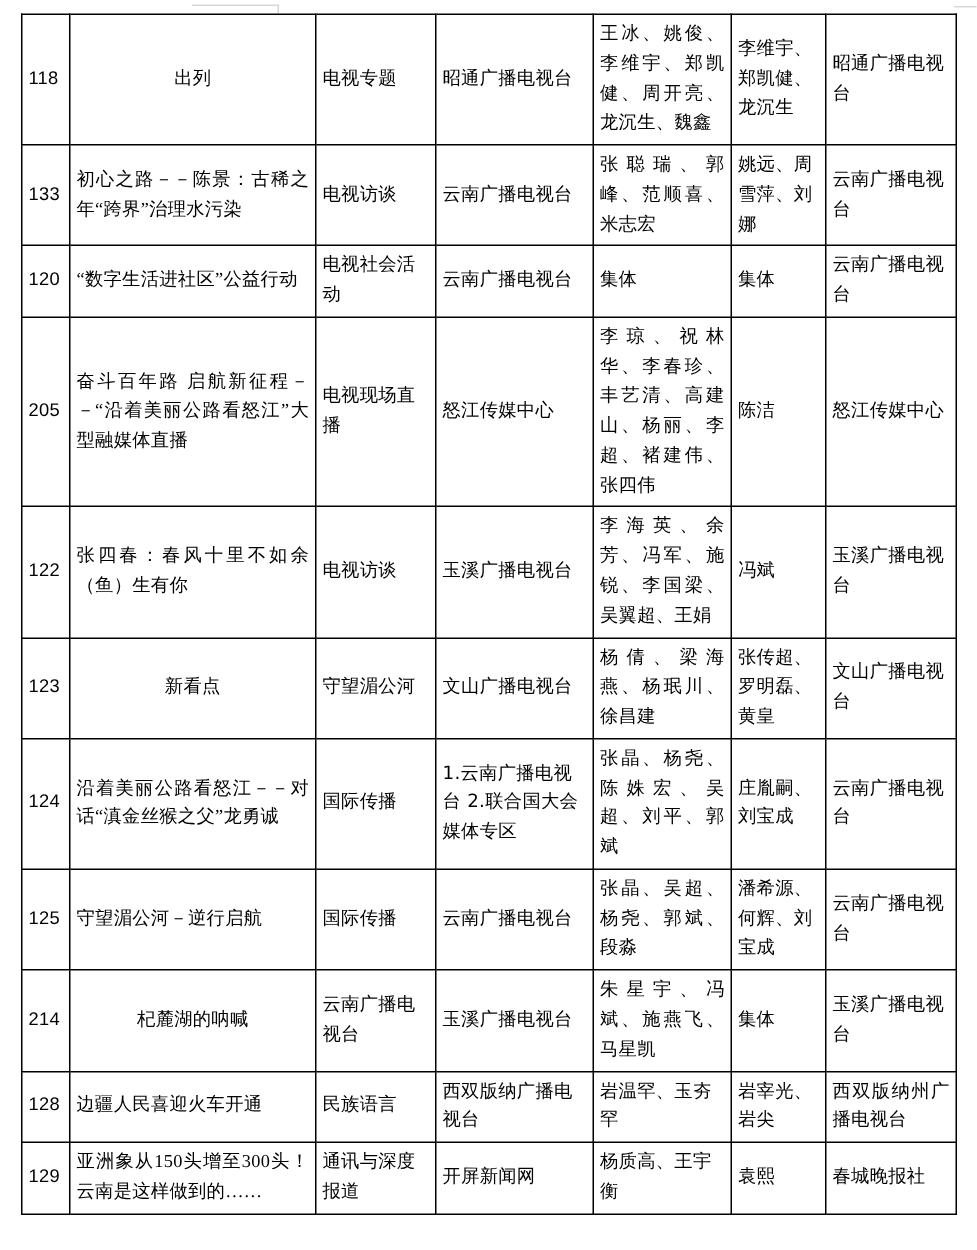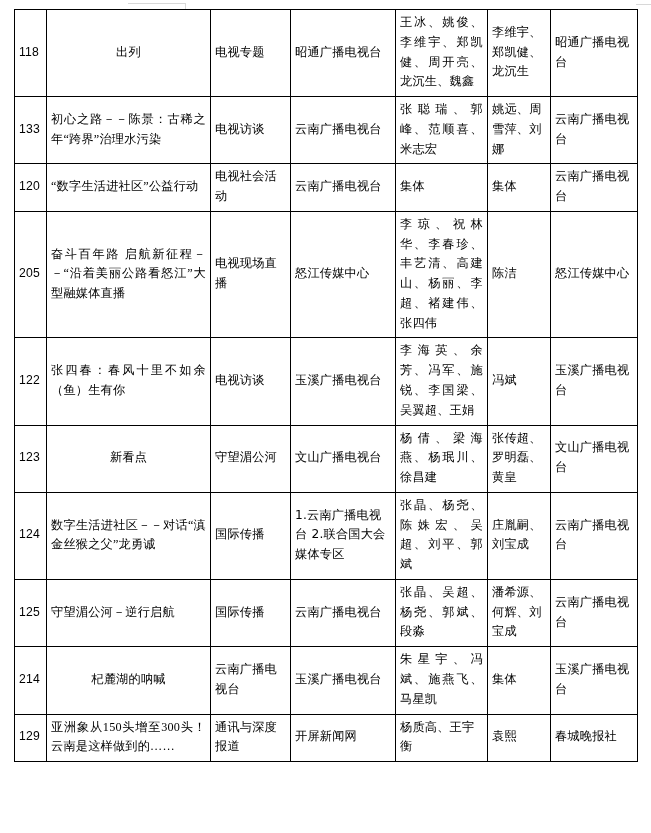--- a/index.html
+++ b/index.html
@@ -149,21 +149,21 @@
           <td class="id">123</td>
           <td class="title">新看点</td>
           <td class="cat">守望湄公河</td>
           <td class="unit">文山广播电视台</td>
           <td class="crt just-first">杨倩、梁海燕、杨珉川、徐昌建</td>
           <td class="edt">张传超、罗明磊、黄皇</td>
           <td class="org">文山广播电视台</td>
         </tr>
         <tr>
           <td class="id">124</td>
-          <td class="title just-first">数字生活进社区－－对话“滇金丝猴之父”龙勇诚</td>
+          <td class="title just-first">沿着美丽公路看怒江－－对话“滇金丝猴之父”龙勇诚</td>
           <td class="cat">国际传播</td>
           <td class="unit">1.云南广播电视台 2.联合国大会媒体专区</td>
           <td class="crt just-first">张晶、杨尧、陈姝宏、吴超、刘平、郭斌</td>
           <td class="edt">庄胤嗣、刘宝成</td>
           <td class="org">云南广播电视台</td>
         </tr>
         <tr>
           <td class="id">125</td>
           <td class="title just-first">守望湄公河－逆行启航</td>
           <td class="cat">国际传播</td>
@@ -175,20 +175,29 @@
         <tr>
           <td class="id">214</td>
           <td class="title">杞麓湖的呐喊</td>
           <td class="cat">云南广播电视台</td>
           <td class="unit">玉溪广播电视台</td>
           <td class="crt just-first">朱星宇、冯斌、施燕飞、马星凯</td>
           <td class="edt">集体</td>
           <td class="org">玉溪广播电视台</td>
         </tr>
         <tr>
+          <td class="id">128</td>
+          <td class="title just-first">边疆人民喜迎火车开通</td>
+          <td class="cat">民族语言</td>
+          <td class="unit">西双版纳广播电视台</td>
+          <td class="crt">岩温罕、玉夯罕</td>
+          <td class="edt">岩宰光、岩尖</td>
+          <td class="org just-first">西双版纳州广播电视台</td>
+        </tr>
+        <tr>
           <td class="id">129</td>
           <td class="title just-first">亚洲象从150头增至300头！云南是这样做到的……</td>
           <td class="cat">通讯与深度报道</td>
           <td class="unit">开屏新闻网</td>
           <td class="crt">杨质高、王宇衡</td>
           <td class="edt">袁熙</td>
           <td class="org">春城晚报社</td>
         </tr>
       </tbody>
   </table>

